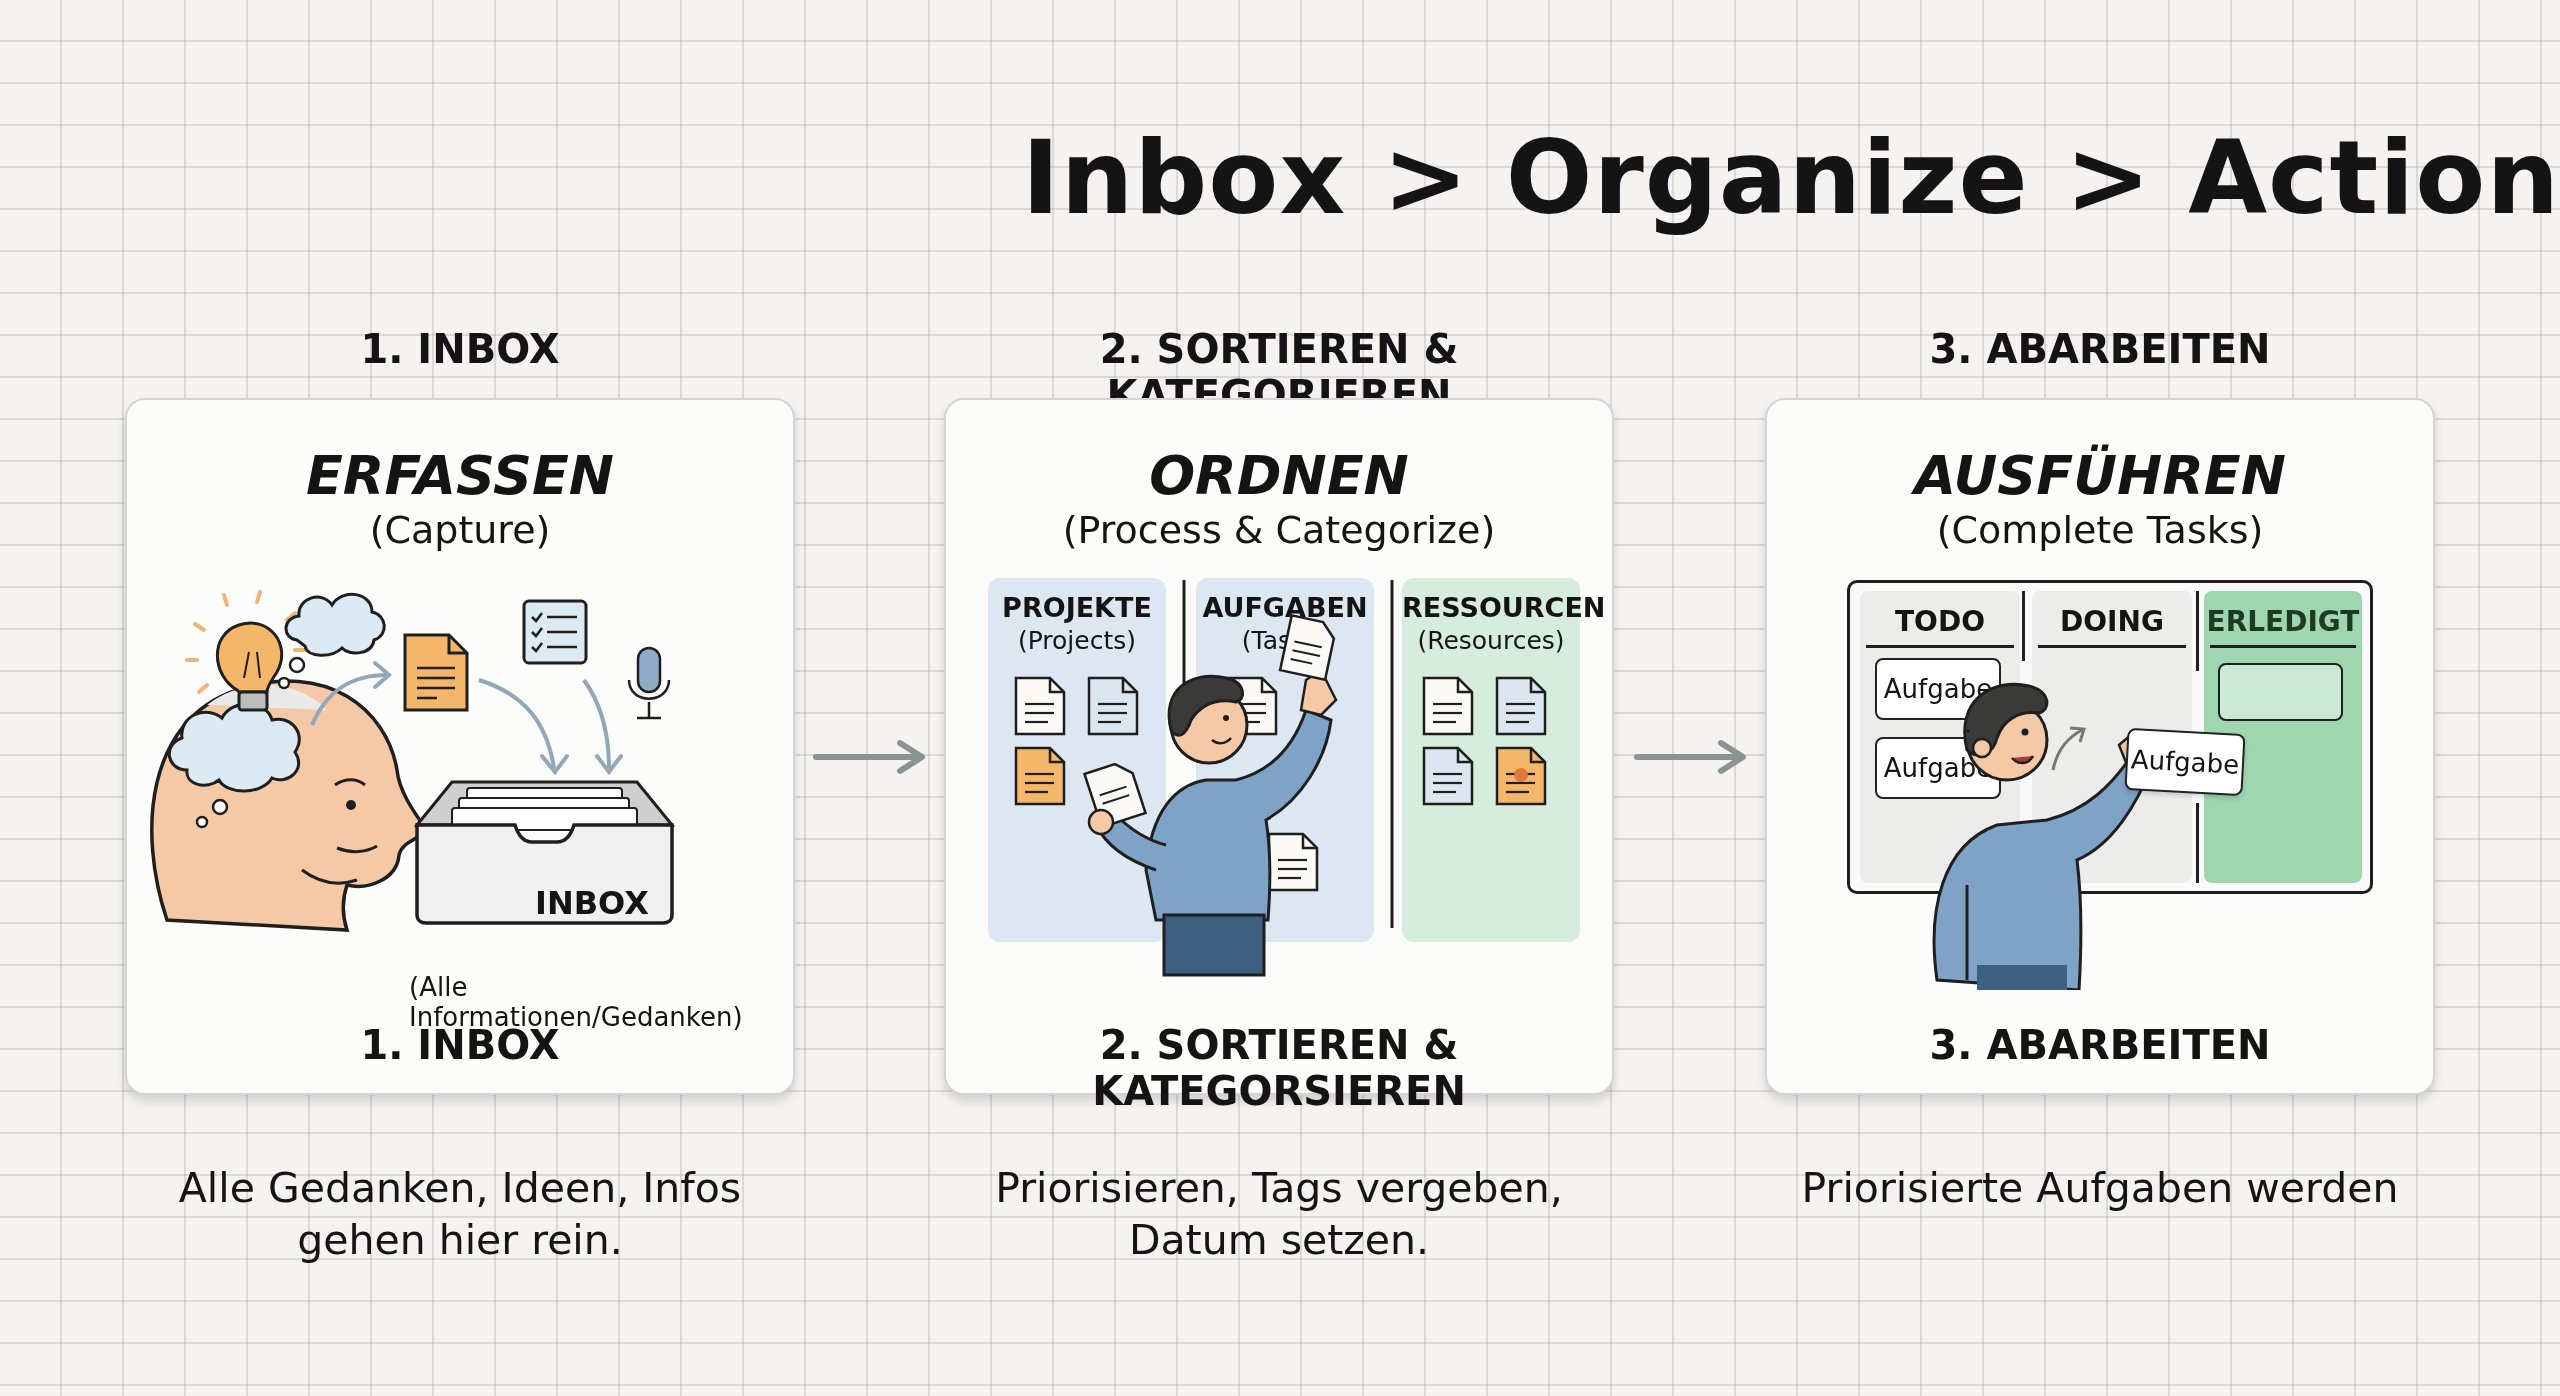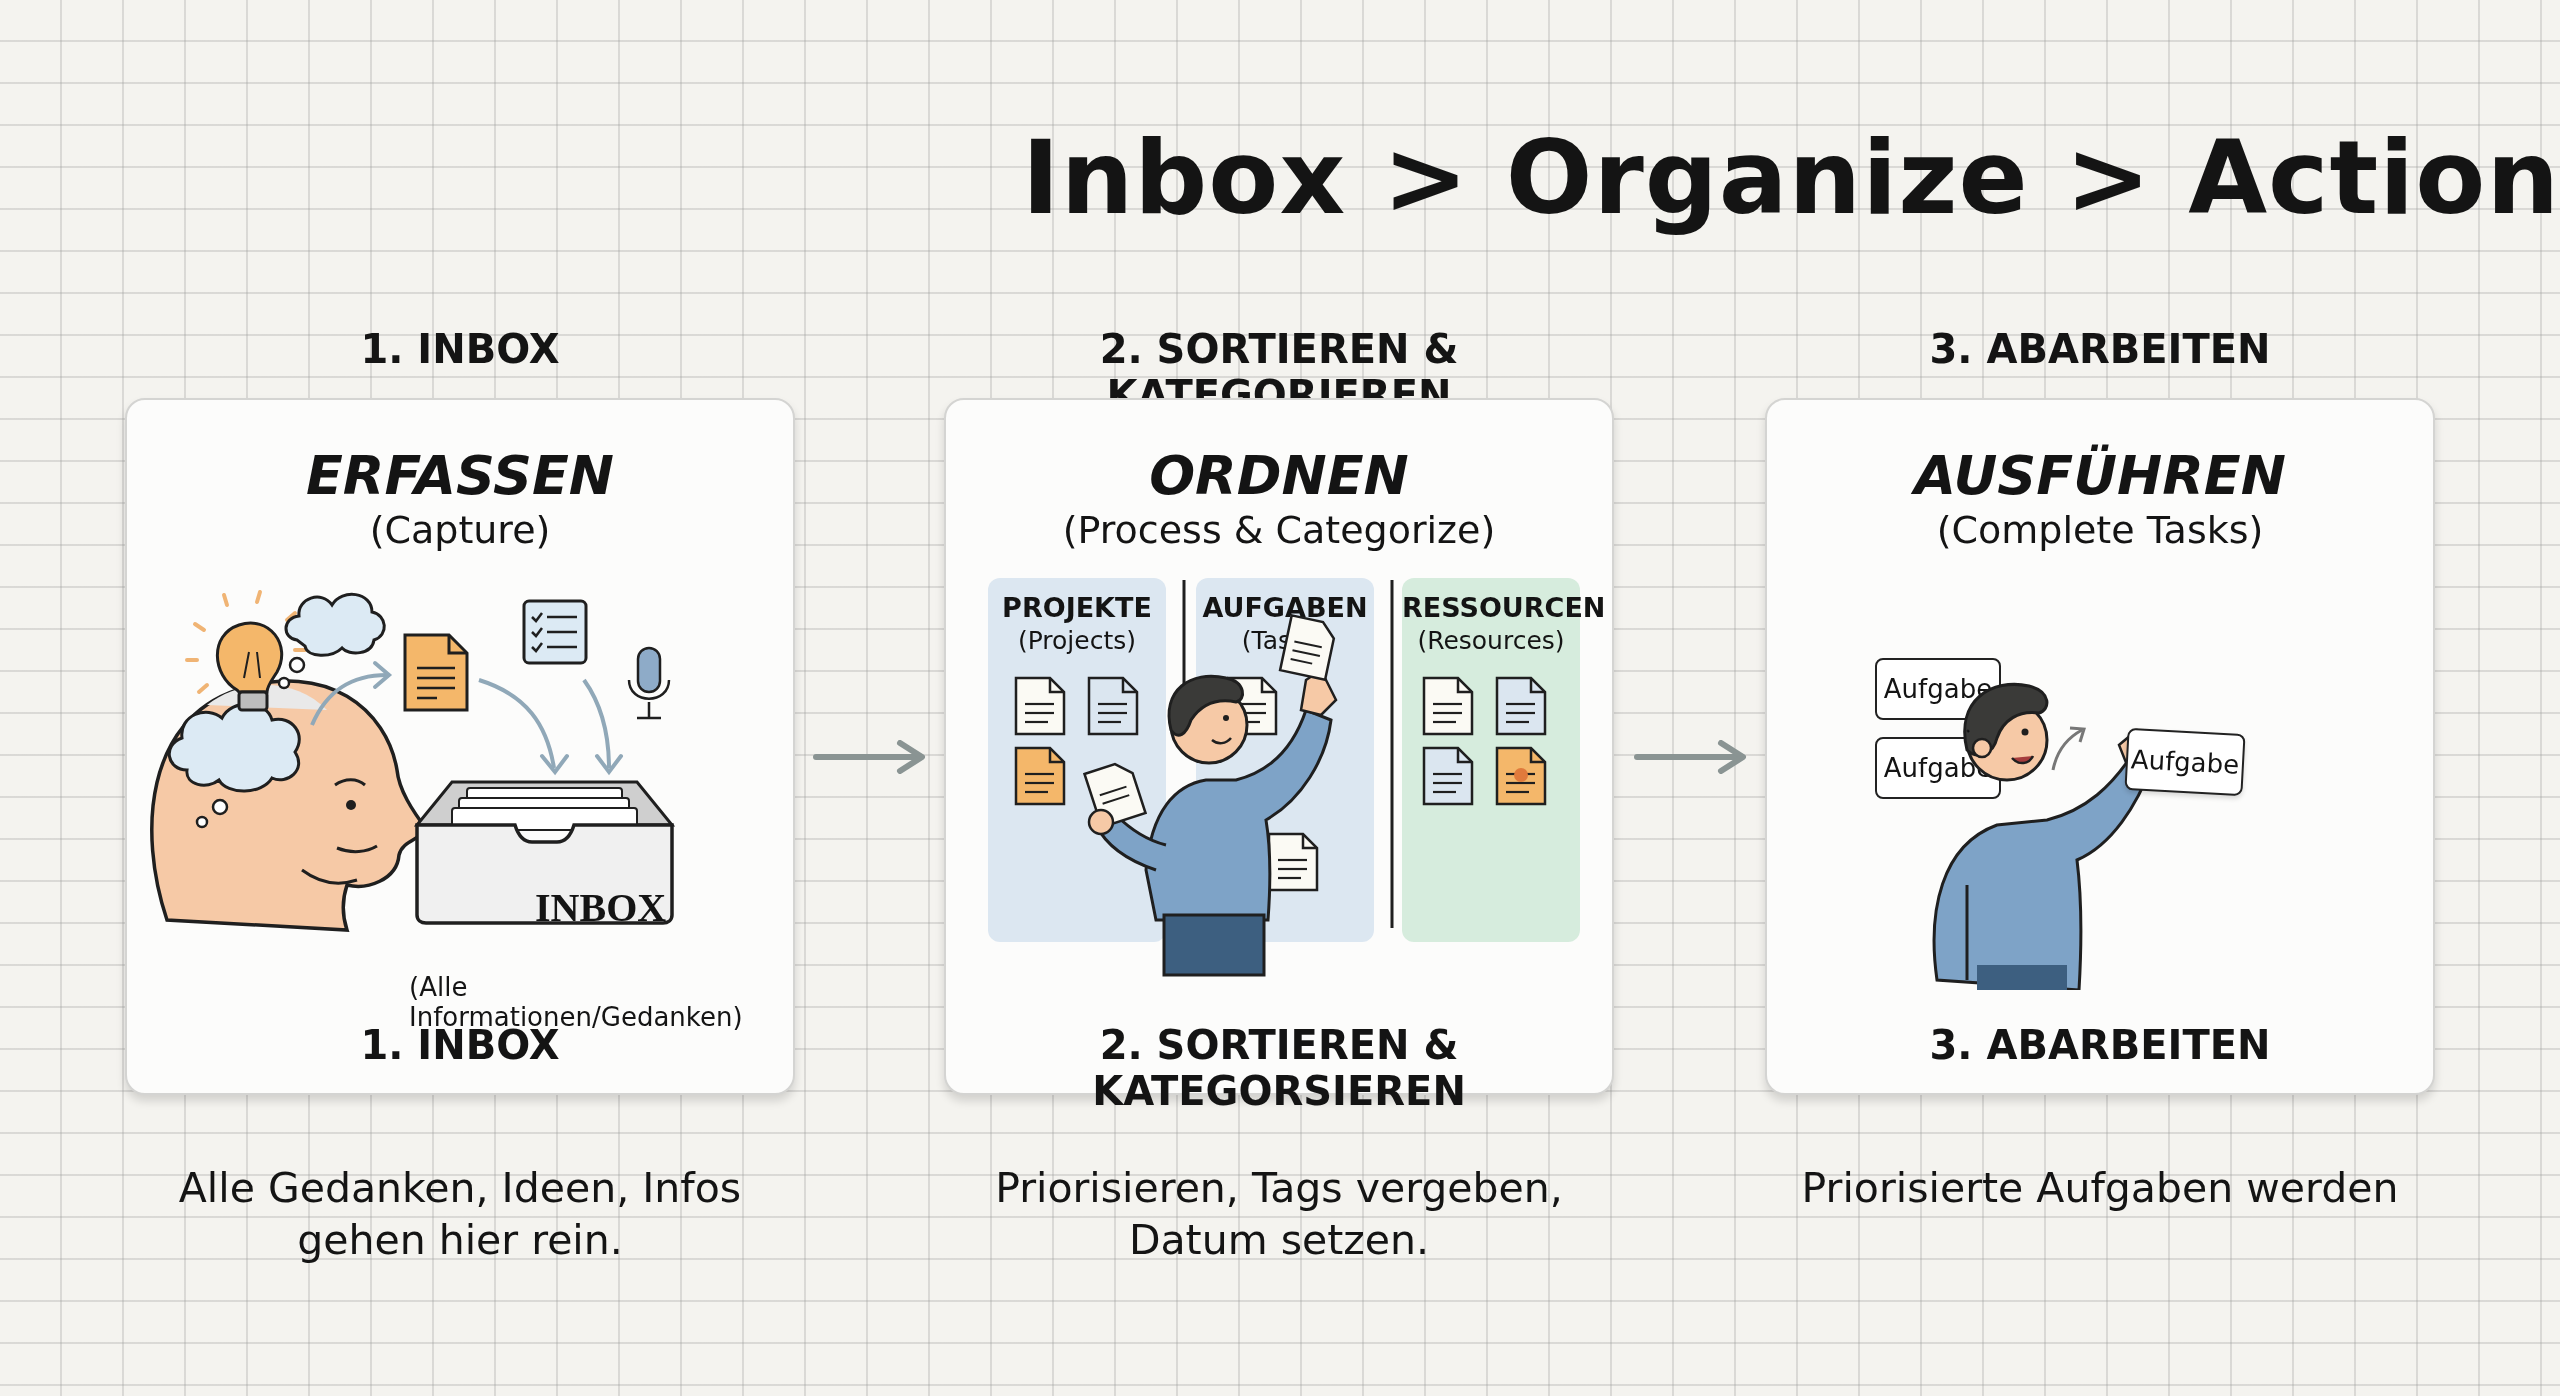--- a/index.html
+++ b/index.html
@@ -20,21 +20,21 @@
   .card-sub{position:absolute;left:0;right:0;top:108px;text-align:center;font-size:38px;}
   .card-footer{position:absolute;left:0;right:0;top:622px;text-align:center;font-size:40px;font-weight:bold;}
   .desc{position:absolute;top:1162px;width:670px;text-align:center;font-size:41px;line-height:52px;}
   .arrow{position:absolute;top:740px;}
   .illus{position:absolute;}
   .panel{position:absolute;top:178px;height:364px;width:178px;border-radius:12px;}
   .panel-title{position:absolute;left:0;right:0;top:14px;text-align:center;font-size:27px;font-weight:bold;}
   .panel-sub{position:absolute;left:0;right:0;top:48px;text-align:center;font-size:25px;}
   .kcol-title{position:absolute;top:14px;left:0;right:0;text-align:center;font-size:28px;font-weight:bold;}
   .kcard{position:absolute;background:#fff;border:2.5px solid #222;border-radius:8px;font-size:26px;display:flex;align-items:center;justify-content:center;box-sizing:border-box;}
-  .inbox-label{position:absolute;font-size:40px;font-weight:bold;font-family:Liberation Serif, serif;}
+  .inbox-label{position:absolute;font-size:32px;font-weight:bold;}
   .inbox-caption{position:absolute;font-size:26px;}
 </style>
 </head>
 <body>
 
 <div class="title">Inbox &gt; Organize &gt; Action</div>
 
 <div class="step-label" style="left:125px">1. INBOX</div>
 <div class="step-label" style="left:944px">2. SORTIEREN &amp; KATEGORIEREN</div>
 <div class="step-label" style="left:1765px">3. ABARBEITEN</div>
@@ -211,20 +211,38 @@
 
 <svg class="arrow" style="left:1633px" width="116" height="34" viewBox="0 0 116 34">
   <line x1="4" y1="17" x2="108" y2="17" stroke="#8a9493" stroke-width="6" stroke-linecap="round"></line>
   <path d="M88 3 L110 17 L88 31" fill="none" stroke="#8a9493" stroke-width="6" stroke-linecap="round" stroke-linejoin="round"></path>
 </svg>
 
 <div class="card" style="left:1765px">
   <div class="card-heading">AUSFÜHREN</div>
   <div class="card-sub">(Complete Tasks)</div>
 
+  <div style="position:absolute;left:80px;top:180px;width:526px;height:314px;border:3.5px solid #1f1f1f;border-radius:10px;background:#fafafa;box-sizing:border-box;">
+    <div style="position:absolute;left:10px;top:8px;width:160px;height:292px;background:#ececea;border-radius:8px;">
+      <div class="kcol-title">TODO</div>
+      <div style="position:absolute;left:6px;right:6px;top:54px;height:3px;background:#1f1f1f;"></div>
+    </div>
+    <div style="position:absolute;left:182px;top:8px;width:160px;height:292px;background:#ececea;border-radius:8px;">
+      <div class="kcol-title">DOING</div>
+      <div style="position:absolute;left:6px;right:6px;top:54px;height:3px;background:#1f1f1f;"></div>
+    </div>
+    <div style="position:absolute;left:354px;top:8px;width:158px;height:292px;background:#9fd6b0;border-radius:8px;">
+      <div class="kcol-title" style="color:#1e3a25">ERLEDIGT</div>
+      <div style="position:absolute;left:6px;right:6px;top:54px;height:3px;background:#1f1f1f;"></div>
+      <div style="position:absolute;left:14px;top:72px;width:125px;height:58px;border:2.5px solid #1f1f1f;border-radius:8px;background:#cbe9d4;box-sizing:border-box;"></div>
+    </div>
+    <div style="position:absolute;left:172px;top:8px;width:3px;height:70px;background:#1f1f1f"></div>
+    <div style="position:absolute;left:346px;top:8px;width:3px;height:80px;background:#1f1f1f"></div>
+    <div style="position:absolute;left:346px;top:220px;width:3px;height:80px;background:#1f1f1f"></div>
+  </div>
   <div class="kcard" style="left:108px;top:258px;width:126px;height:62px">Aufgabe</div>
   <div class="kcard" style="left:108px;top:337px;width:126px;height:62px">Aufgabe</div>
 
   <svg class="illus" style="left:0;top:180px" width="670" height="410" viewBox="0 0 670 410">
     <g>
       <path d="M170 400 C160 330 175 265 230 245 L280 240 C320 230 345 205 365 175 L385 185 C370 225 345 265 310 280 C315 320 315 360 312 410 Z" fill="#7ea3c7" stroke="#1f1f1f" stroke-width="3"></path>
       <line x1="200" y1="305" x2="200" y2="400" stroke="#1f1f1f" stroke-width="3"></line>
       <rect x="210" y="385" width="90" height="25" fill="#3d5f80"></rect>
       <circle cx="240" cy="160" r="40" fill="#f6c9a6" stroke="#1f1f1f" stroke-width="3"></circle>
       <path d="M200 170 C188 120 225 98 262 106 C285 112 283 130 272 133 C252 130 236 140 230 158 C226 175 210 180 200 170 Z" fill="#3a3a38" stroke="#1f1f1f" stroke-width="3"></path>

